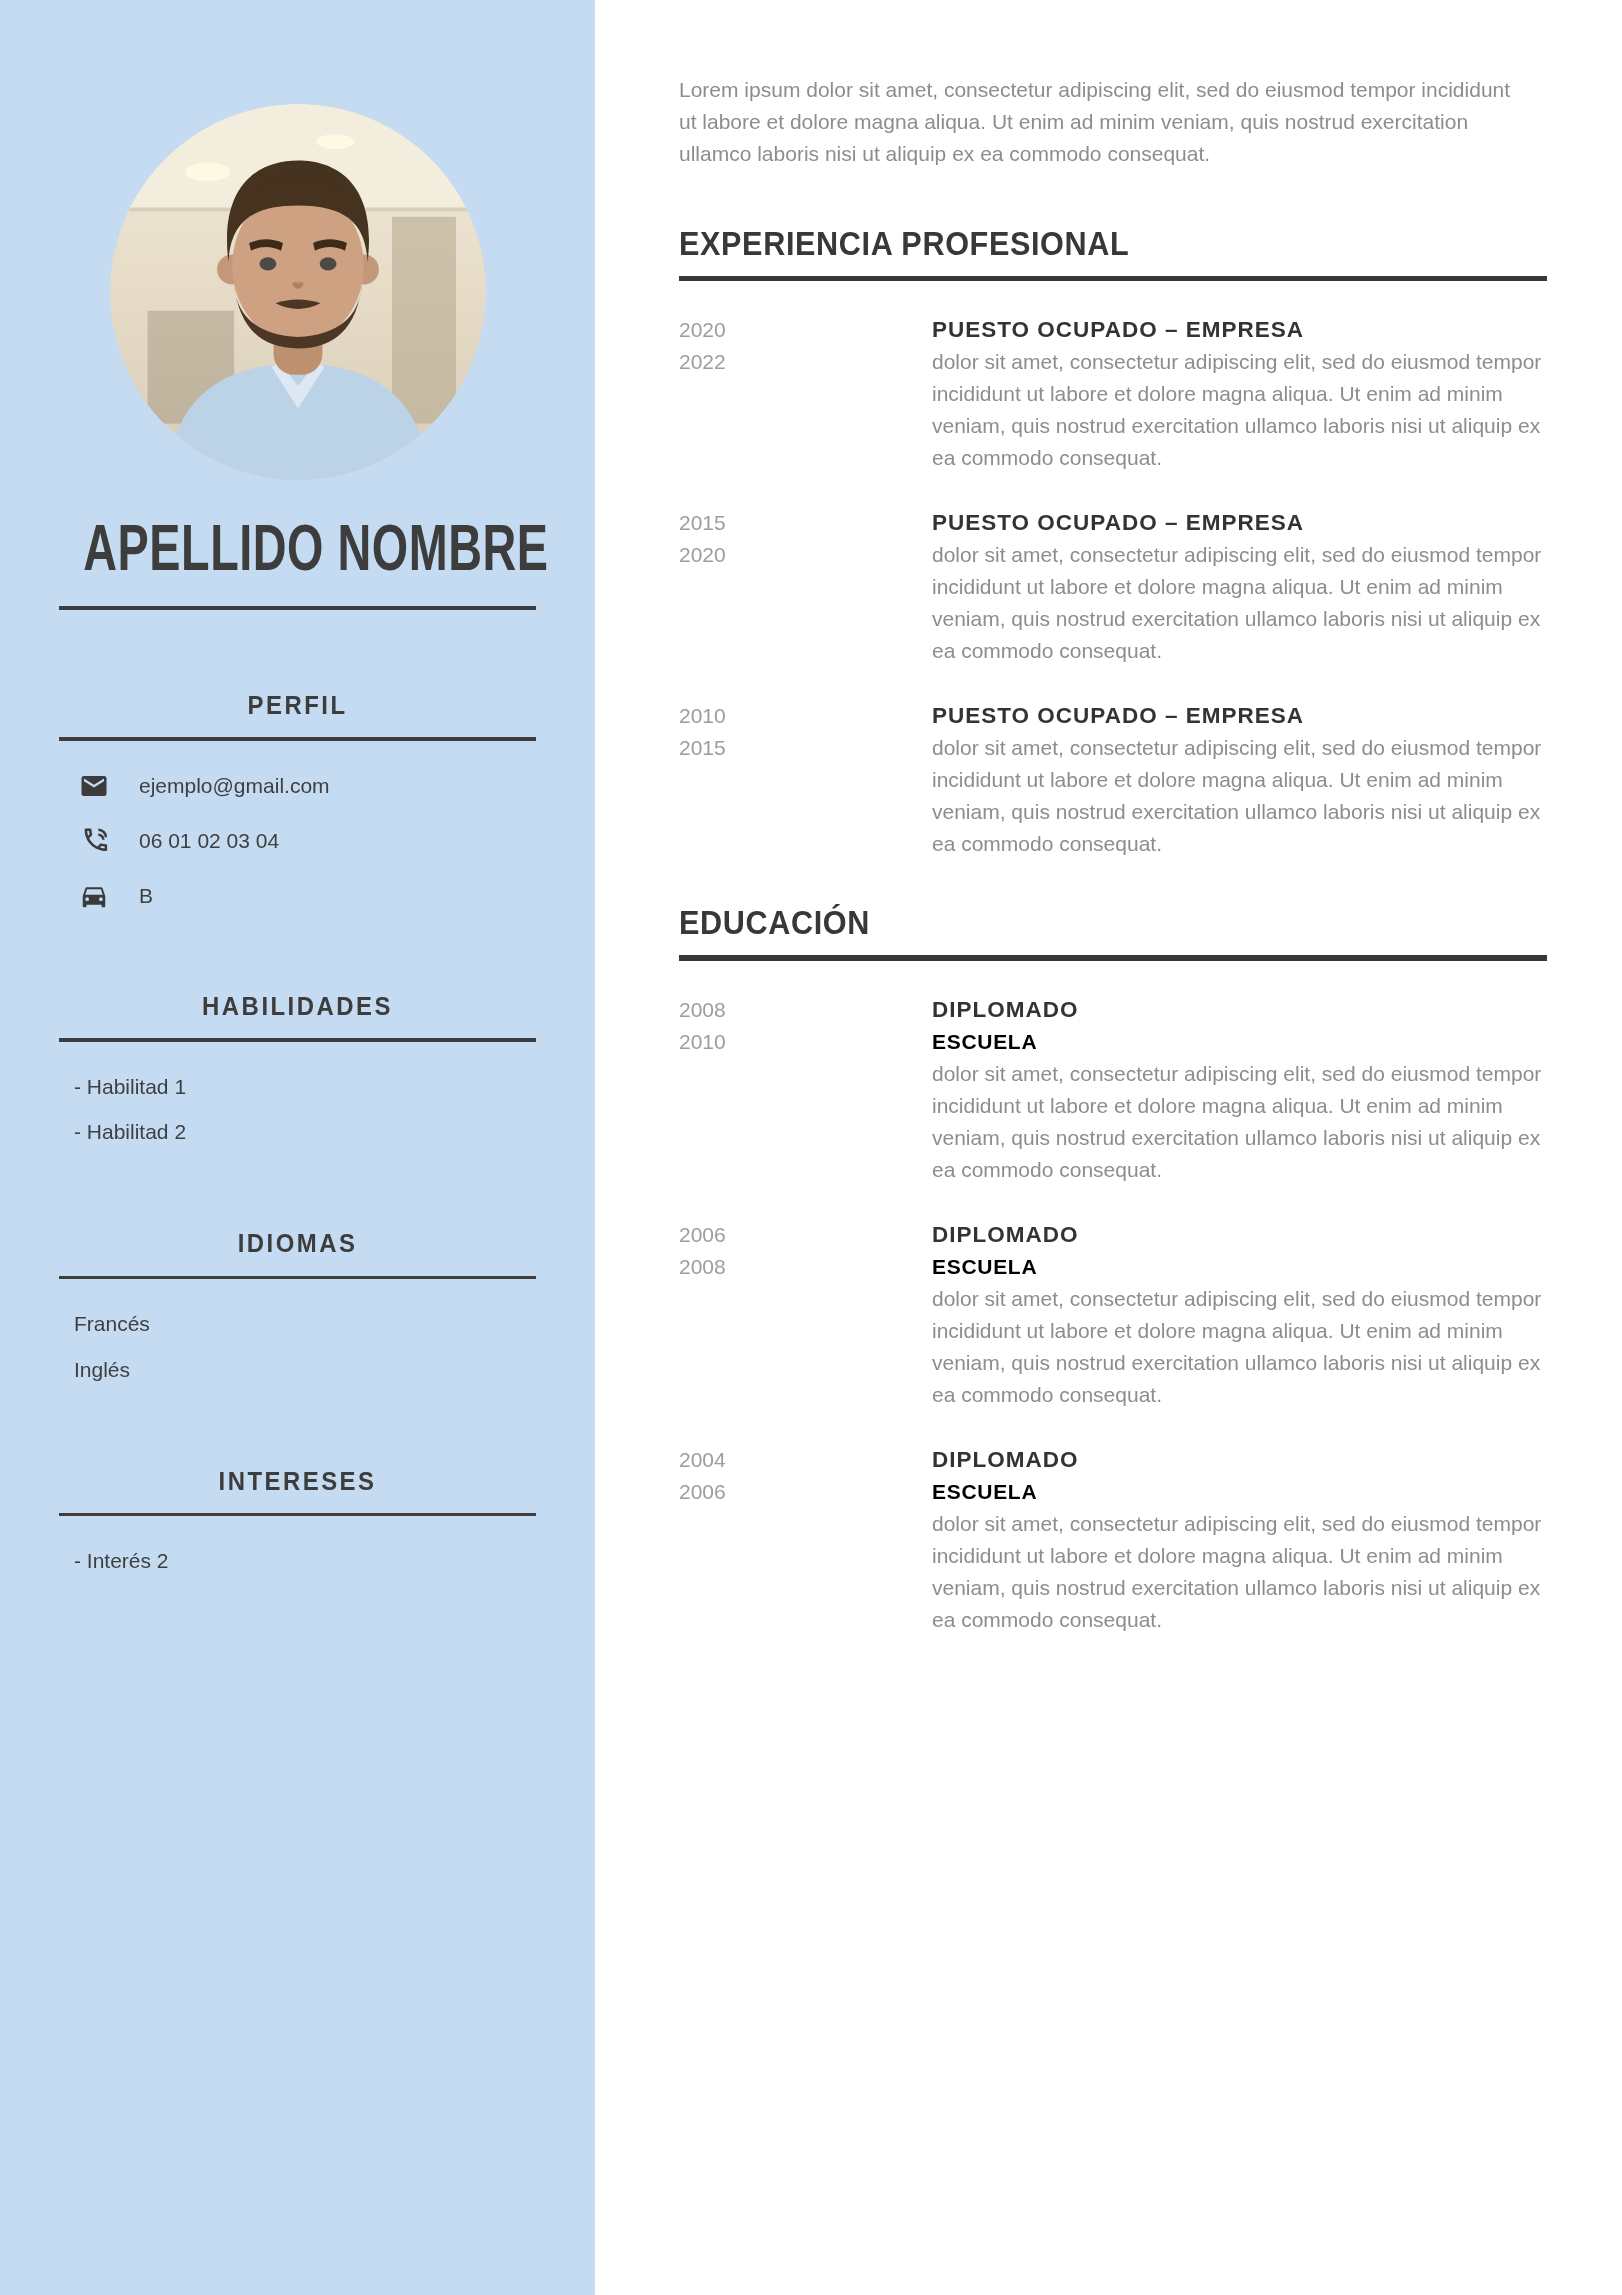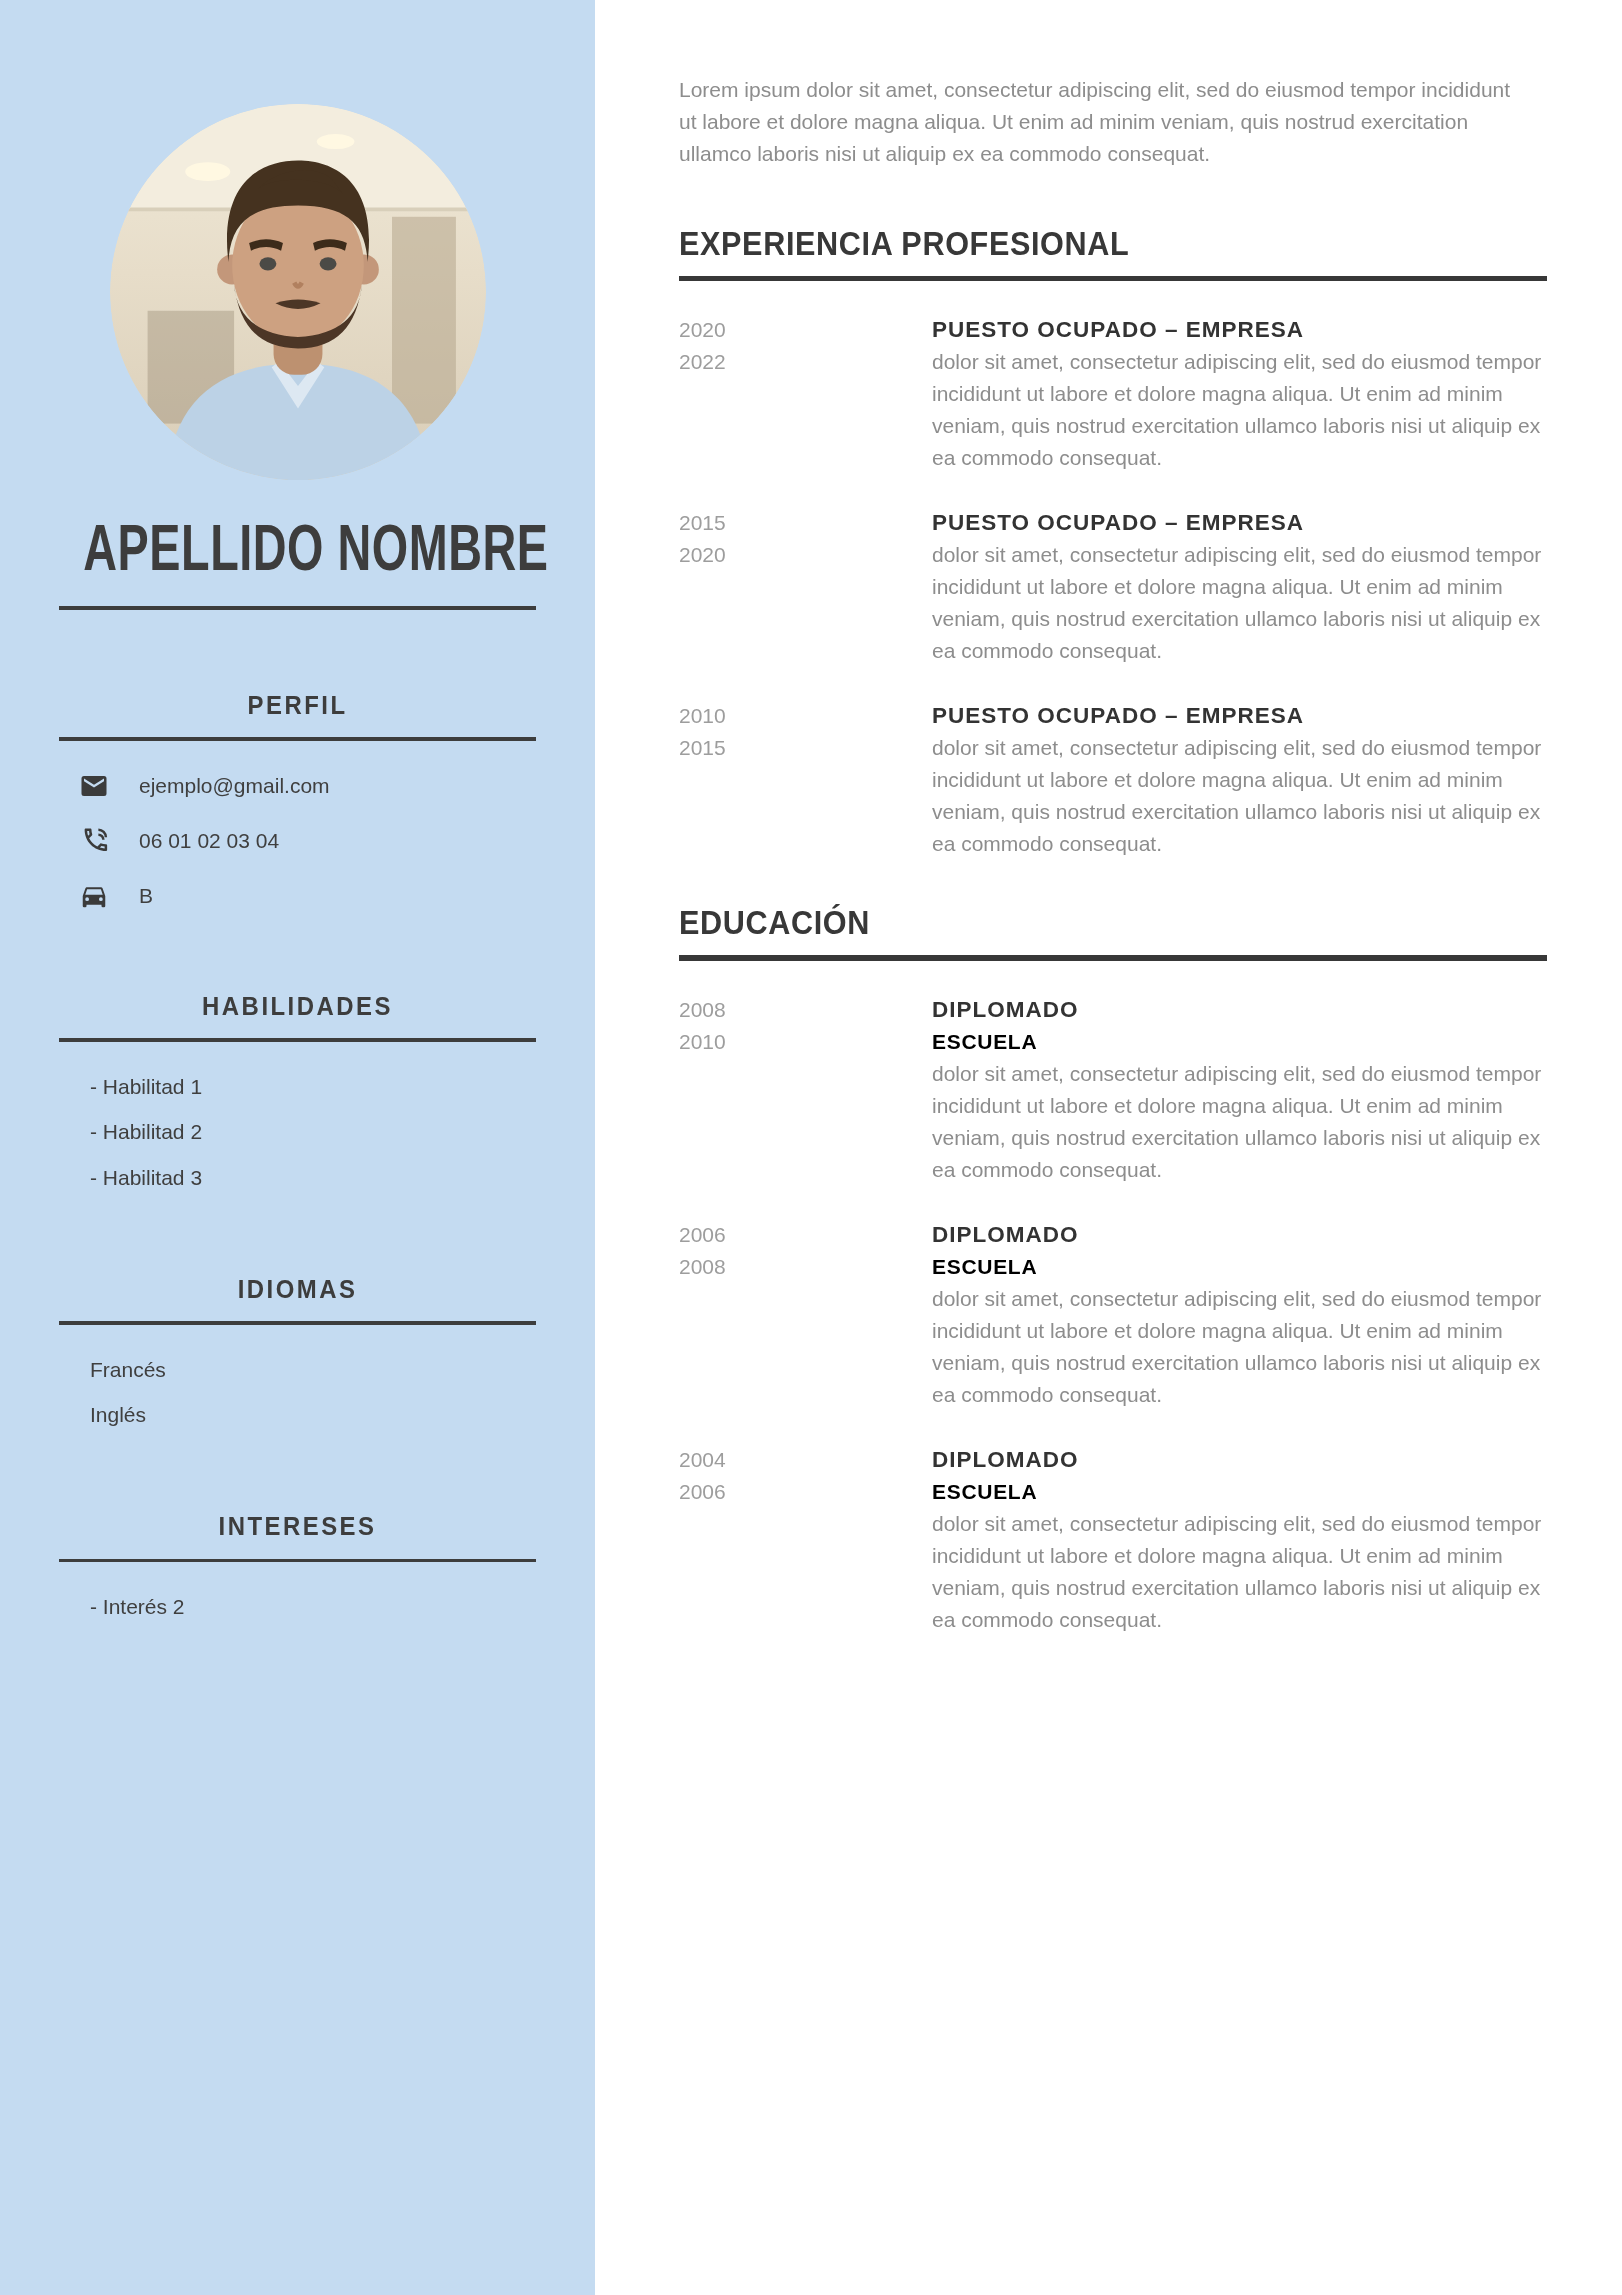--- a/index.html
+++ b/index.html
@@ -81,21 +81,20 @@
   .side-list {
     list-style: none;
     margin: 29px 0 0 74px;
     text-align: left;
   }
   .side-list li {
     font-size: 21px;
     color: #3f3f3f;
     line-height: 32px;
     margin-bottom: 13.6px;
-    margin-left: 16px;
   }
 
   
   .main {
     position: absolute;
     left: 679px; top: 0;
     width: 868px;
   }
   .intro {
     margin-top: 74px;
@@ -231,21 +230,20 @@
         </span>
         <span class="cvalue">B</span>
       </li>
     </ul>
 
     <h2 class="side-heading">HABILIDADES</h2>
     <div class="srule"></div>
     <ul class="side-list">
       <li>- Habilitad 1</li>
       <li>- Habilitad 2</li>
-      <li>- Habilitad 3</li>
     </ul>
 
     <h2 class="side-heading">IDIOMAS</h2>
     <div class="srule"></div>
     <ul class="side-list">
       <li>Francés</li>
       <li>Inglés</li>
     </ul>
 
     <h2 class="side-heading">INTERESES</h2>

